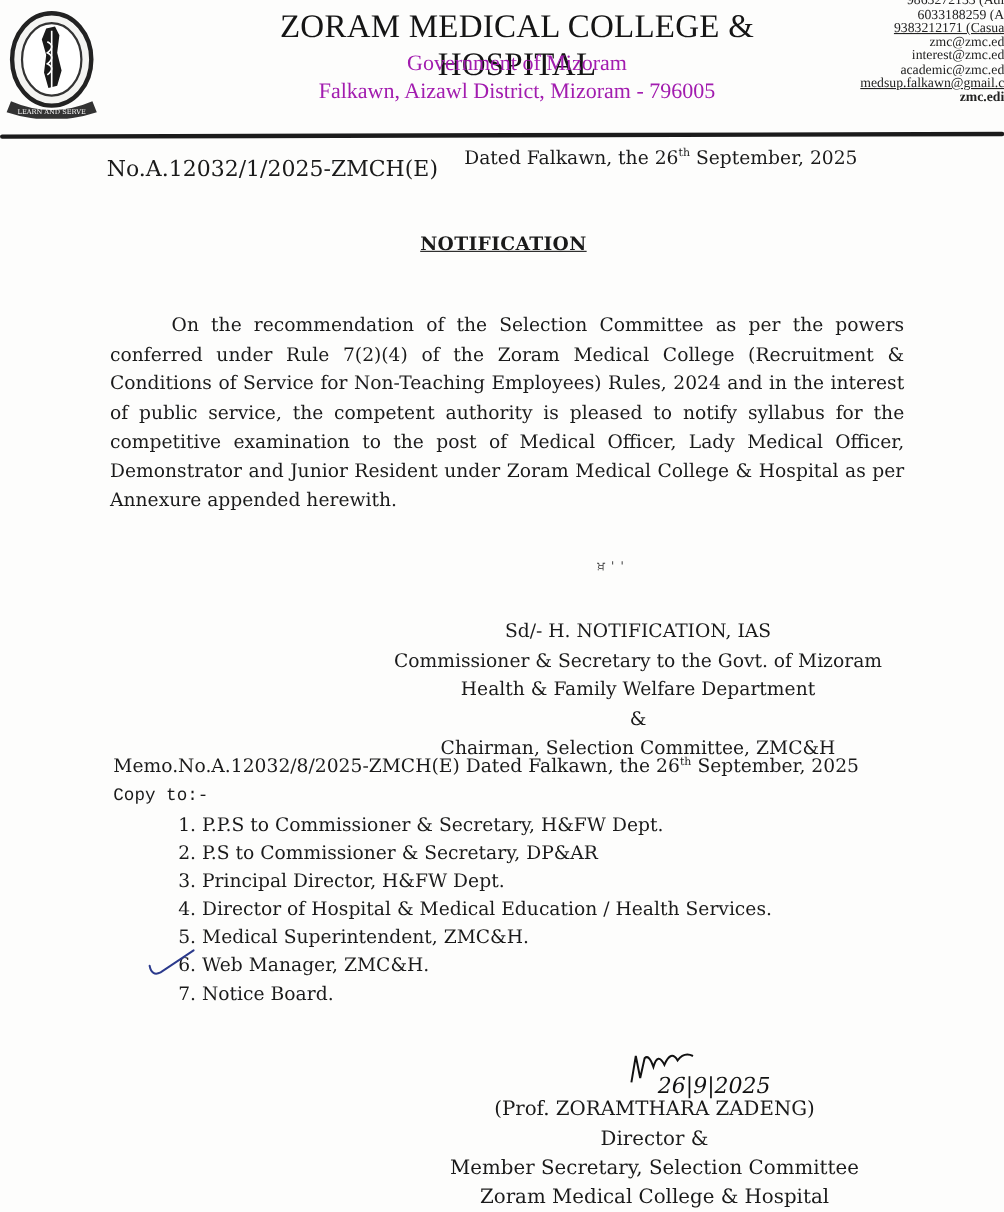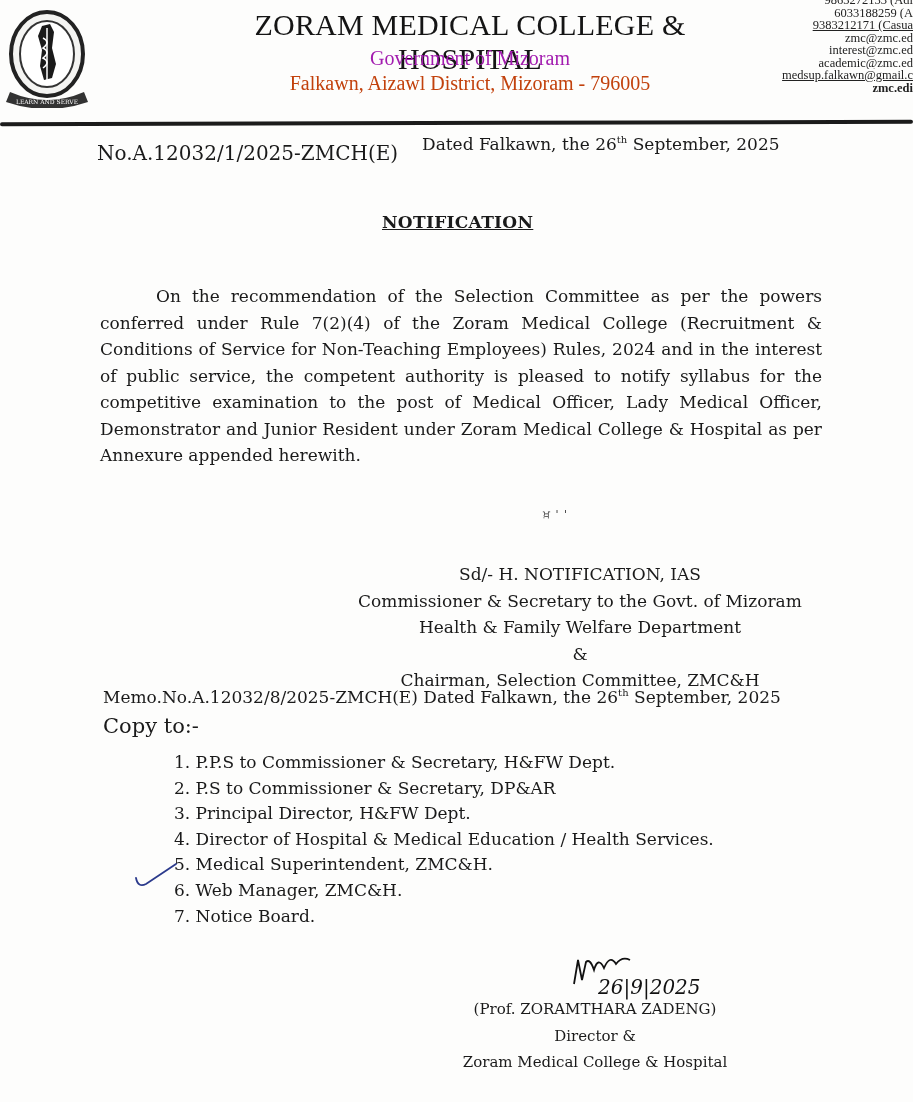--- a/index.html
+++ b/index.html
@@ -18,21 +18,21 @@
       left: 180px; top: 8px; width: 580px; text-align: center;
       font-family: "Liberation Serif", serif; font-size: 30px; letter-spacing: 0.2px;
       color: #151515;
     }
     .head-sub1 {
       left: 180px; top: 47px; width: 580px; text-align: center;
       font-family: "Liberation Serif", serif; font-size: 20px; color: #a21caf;
     }
     .head-sub2 {
       left: 180px; top: 72px; width: 580px; text-align: center;
-      font-family: "Liberation Serif", serif; font-size: 20px; color: #c2410c;
+      font-family: "Liberation Serif", serif; font-size: 20px; color: #a21caf;
     }
     .contacts {
       right: 0; top: -6px; width: 150px; text-align: right;
       font-family: "Liberation Serif", serif; font-size: 12.5px; line-height: 12.5px;
       color: #222; white-space: nowrap; overflow: hidden;
     }
     .contacts div { overflow: hidden; }
     .contacts .ul { text-decoration: underline; }
     .contacts .bold { font-weight: bold; }
     .rule {
@@ -58,33 +58,33 @@
     }
 
     .mark { left: 543px; top: 508px; font-size: 11px; letter-spacing: 1px; color: #333; }
 
     .sig-block {
       left: 330px; top: 561px; width: 500px; text-align: center;
       font-size: 17px; line-height: 26.5px;
     }
 
     .memo { left: 103px; top: 687px; font-size: 17px; white-space: nowrap; }
-    .copy-to { left: 103px; top: 714px; font-size: 21px; }
+    .copy-to { left: 103px; top: 714px; font-size: 16px; font-family: Liberation Mono, monospace; }
     .copy-list {
-      left: 162px; top: 738px; margin: 12px; padding: 0; list-style: none;
+      left: 162px; top: 738px; margin: 0; padding: 0; list-style: none;
       font-size: 17px; line-height: 25.6px;
     }
     .copy-list li { white-space: nowrap; }
 
     .tick { left: 132px; top: 862px; width: 60px; height: 30px; }
 
     .handwriting { left: 560px; top: 950px; width: 160px; height: 50px; }
     .director-block {
       left: 400px; top: 996px; width: 390px; text-align: center;
-      font-size: 15px; line-height: 26.5px;
+      font-size: 18px; line-height: 26.5px;
     }
   </style>
 </head>
 <body>
 
 <svg class="abs logo" viewBox="0 0 86 100">
   <ellipse cx="43" cy="46" rx="36" ry="42" fill="#f4f4f2" stroke="#222" stroke-width="4"></ellipse>
   <ellipse cx="43" cy="46" rx="27" ry="33" fill="#fff" stroke="#333" stroke-width="2"></ellipse>
   <path d="M38 18 L46 16 L50 24 L48 40 L52 56 L48 70 L40 72 L36 58 L38 42 L34 28 Z" fill="#1a1a1a"></path>
   <path d="M43 20 L43 74" stroke="#fff" stroke-width="1.5"></path>
@@ -143,14 +143,15 @@
 </svg>
 
 <svg class="abs handwriting" viewBox="0 0 160 50">
   <path d="M14 34 L18 10 L22 30 L26 12 Q30 8 34 20 Q38 6 44 18 Q50 4 56 14 Q62 6 70 10" stroke="#111" stroke-width="1.8" fill="none"></path>
   <text x="38" y="44" font-size="20" font-family="DejaVu Serif, serif" font-style="italic" fill="#111">26|9|2025</text>
 </svg>
 
 <div class="abs director-block">
   <div>(Prof. ZORAMTHARA ZADENG)</div>
   <div>Director &amp;</div>
+  <div>Member Secretary, Selection Committee</div>
   <div>Zoram Medical College &amp; Hospital</div>
 </div>
 
 </body></html>

